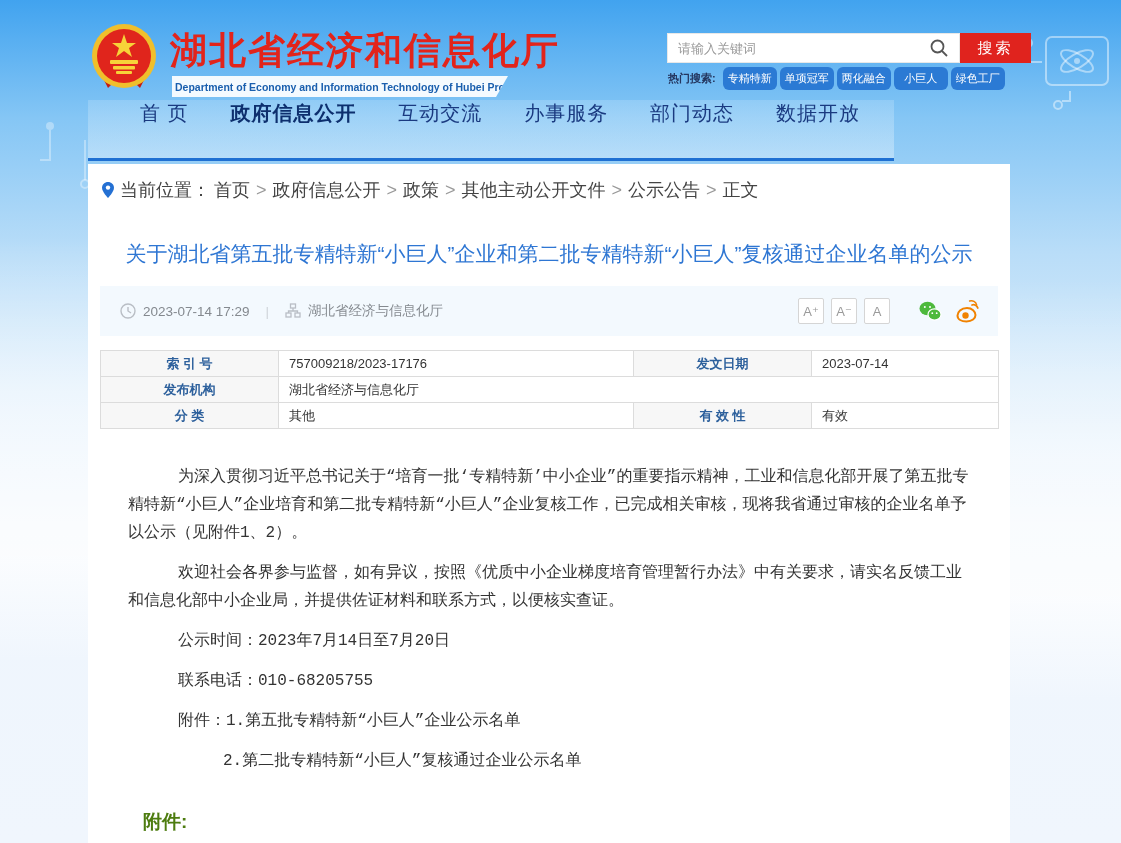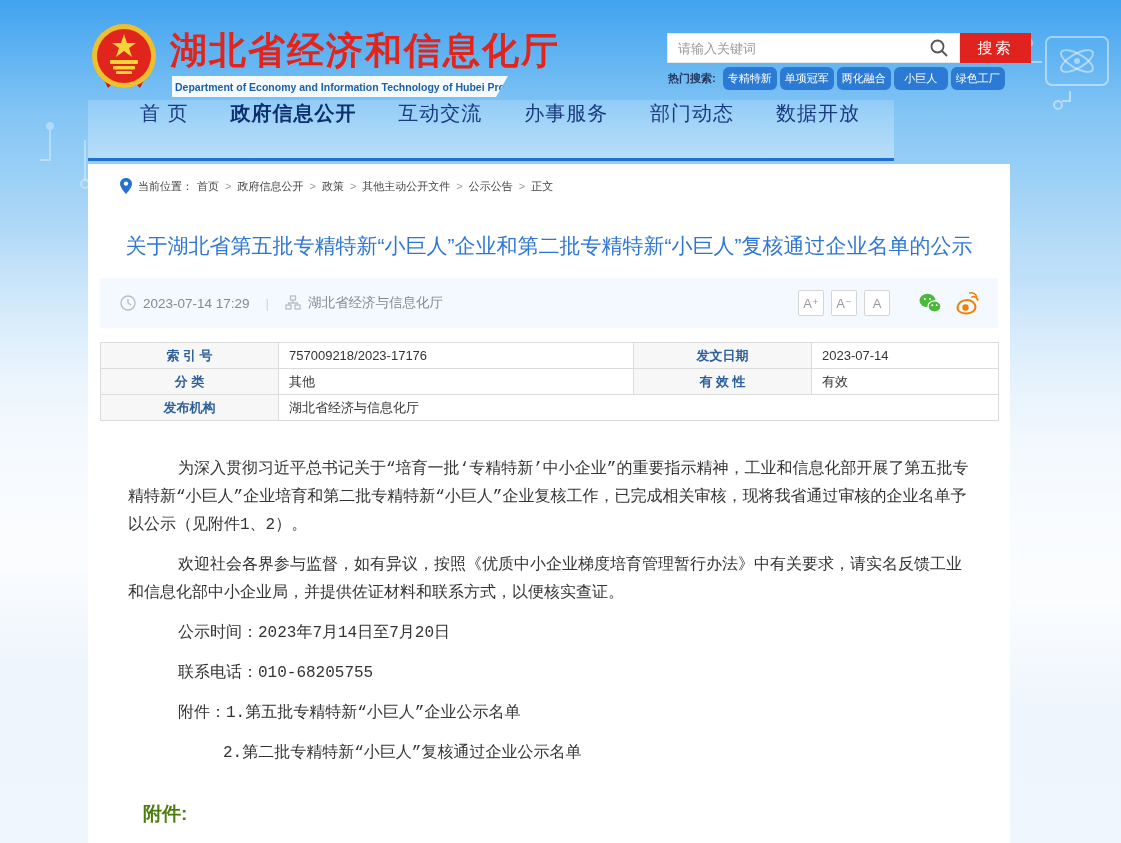--- a/index.html
+++ b/index.html
@@ -30,21 +30,21 @@
   .search-btn { position:absolute; left:293px; top:0; width:71px; height:30px; background:#e0231e; color:#fff; border:none; font-size:15px; letter-spacing:3px; cursor:pointer; font-family:inherit; }
   .hot-row { position:absolute; left:668px; top:51px; width:346px; display:flex; align-items:center; }
   .hot-label { font-size:11px; color:#24365f; font-weight:bold; margin-right:7px; white-space:nowrap; }
   .hot-tag { background:#2b7ad4; color:#fff; font-size:11px; padding:4px 0; width:54px; text-align:center; margin-right:3px; cursor:pointer; white-space:nowrap;border-radius:6px; }
   
   .nav { position:absolute; top:100px; left:88px; width:806px; height:61px; display:flex; align-items:flex-start; justify-content:space-between; padding:0 34px 0 52px; border-bottom:3px solid #1f70d2; background:linear-gradient(180deg,rgba(210,235,252,.25),rgba(235,246,253,.4)); }
   .nav-item { font-size:20px; color:#1a3a80; cursor:pointer; letter-spacing:1px; white-space:nowrap; }
   .nav-item.active { font-weight:bold; color:#0d2f6e; }
   
   .panel { position:absolute; top:164px; left:88px; width:922px; height:679px; background:#fff; }
-  .breadcrumb { padding:14px 14px 0 32px; font-size:11px; color:#444; display:flex; align-items:center; }
+  .breadcrumb { padding:14px 14px 0 14px; font-size:18px; color:#444; display:flex; align-items:center; }
   .crumb-pin { width:12px; height:16px; margin-right:6px; }
   .crumb-item { cursor:pointer; margin:0 4px; white-space:nowrap; }
   .crumb-sep { color:#999; margin:0 2px; }
   .article-title { margin-top:38px; text-align:center; font-size:21px; color:#2e76d3; font-weight:400; }
   
   .meta-strip { margin:18px 12px 0; height:50px; background:#f3f9fe; display:flex; align-items:center; justify-content:space-between; padding:0 18px 0 20px; }
   .meta-left { display:flex; align-items:center; font-size:13.5px; color:#84898f; }
   .meta-left .micon { width:16px; height:16px; margin-right:7px; }
   .meta-divider { color:#cfd4d9; margin:0 16px; }
   .meta-right { display:flex; align-items:center; }
@@ -210,28 +210,28 @@
 
   <table class="meta-table">
     <tbody>
         <tr>
       <td class="lbl c1">索 引 号</td>
       <td class="val c2">757009218/2023-17176</td>
       <td class="lbl c3">发文日期</td>
       <td class="val c4">2023-07-14</td>
     </tr>
     <tr>
+      <td class="lbl c1">发布机构</td>
+      <td class="val" colspan="3">湖北省经济与信息化厅</td>
+    </tr>
+    <tr>
       <td class="lbl c1">分  类</td>
       <td class="val c2">其他</td>
       <td class="lbl c3">有 效 性</td>
       <td class="val c4">有效</td>
-    </tr>
-    <tr>
-      <td class="lbl c1">发布机构</td>
-      <td class="val" colspan="3">湖北省经济与信息化厅</td>
     </tr>
   </tbody>
     </table>
 
   <div class="article-body" id="article-body">
       <p class="indent">为深入贯彻习近平总书记关于“培育一批‘专精特新’中小企业”的重要指示精神，工业和信息化部开展了第五批专精特新“小巨人”企业培育和第二批专精特新“小巨人”企业复核工作，已完成相关审核，现将我省通过审核的企业名单予以公示（见附件1、2）。</p>
       <p class="indent">欢迎社会各界参与监督，如有异议，按照《优质中小企业梯度培育管理暂行办法》中有关要求，请实名反馈工业和信息化部中小企业局，并提供佐证材料和联系方式，以便核实查证。</p>
       <p class="indent">公示时间：2023年7月14日至7月20日</p>
       <p class="indent">联系电话：010-68205755</p>
       <p class="indent">附件：1.第五批专精特新“小巨人”企业公示名单</p>

